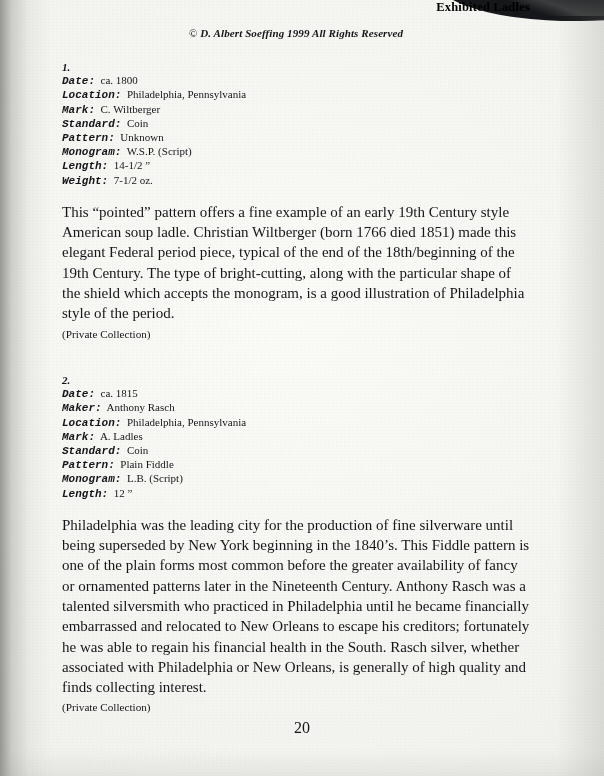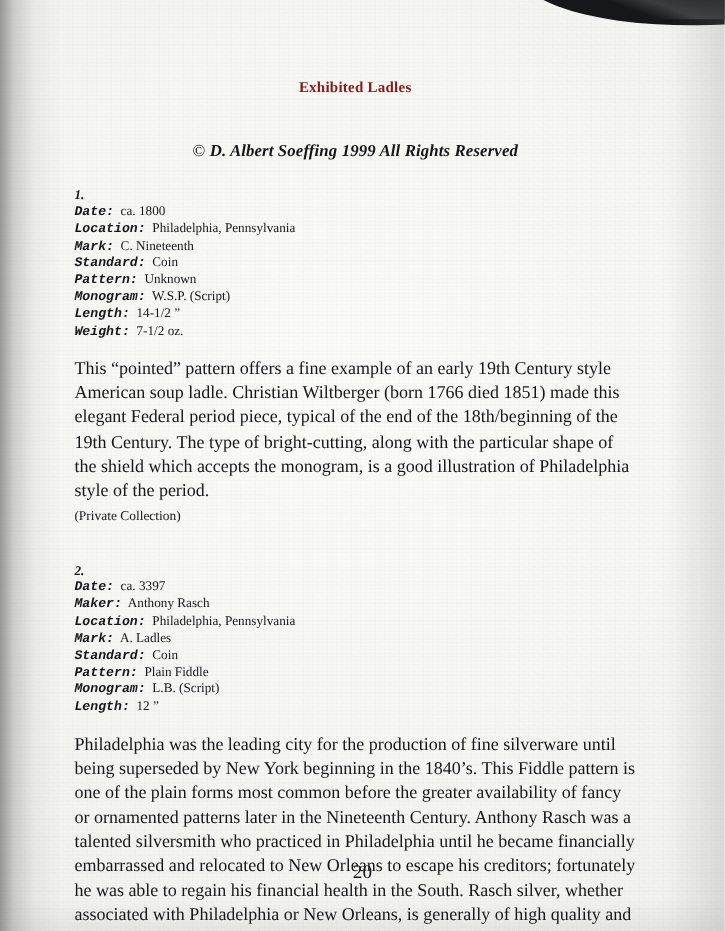--- a/index.html
+++ b/index.html
@@ -71,33 +71,32 @@
   }
 
   .content {
     position: absolute;
     left: 62px;
     top: 0;
     width: 468px;
   }
 
   .doc-title {
-    text-align: center;
+    text-align: right;
     font-weight: bold;
     font-size: 12.5px;
     letter-spacing: .2px;
-    margin-top: 66px;
-    color: #7f1d1d;
+    color: #000000;
   }
   .copyright {
     text-align: center;
     font-style: italic;
     font-weight: bold;
-    font-size: 14px;
-    margin-top: 38px;
+    font-size: 11px;
+    margin-top: 12px;
     color: #16161a;
     letter-spacing: .1px;
   }
   .copyright .sym { font-style: normal; font-weight: normal; }
 
   .entry { margin-top: 0; }
   .entry-number {
     font-style: italic;
     font-weight: bold;
     font-size: 11px;
@@ -160,35 +159,35 @@
     <div class="copyright">
       <span class="sym">©</span>
       <span>D. Albert Soeffing 1999  All Rights Reserved</span>
     </div>
 
     <div class="entry" style="margin-top:22px;">
       <div class="entry-number">1.</div>
       <ul class="spec-list">
         <li class="spec-row"><span class="spec-label">Date:</span>&nbsp; <span class="spec-value">ca. 1800</span></li>
         <li class="spec-row"><span class="spec-label">Location:</span>&nbsp; <span class="spec-value">Philadelphia, Pennsylvania</span></li>
-        <li class="spec-row"><span class="spec-label">Mark:</span>&nbsp; <span class="spec-value">C. Nineteenth</span></li>
+        <li class="spec-row"><span class="spec-label">Mark:</span>&nbsp; <span class="spec-value">C. Wiltberger</span></li>
         <li class="spec-row"><span class="spec-label">Standard:</span>&nbsp; <span class="spec-value">Coin</span></li>
         <li class="spec-row"><span class="spec-label">Pattern:</span>&nbsp; <span class="spec-value">Unknown</span></li>
         <li class="spec-row"><span class="spec-label">Monogram:</span>&nbsp; <span class="spec-value">W.S.P. (Script)</span></li>
         <li class="spec-row"><span class="spec-label">Length:</span>&nbsp; <span class="spec-value">14-1/2 ”</span></li>
         <li class="spec-row"><span class="spec-label">Weight:</span>&nbsp; <span class="spec-value">7-1/2 oz.</span></li>
       </ul>
       <p class="body-para" style="margin-top:14px;">This “pointed” pattern offers a fine example of an early 19th Century style American soup ladle. Christian Wiltberger (born 1766 died 1851) made this elegant Federal period piece, typical of the end of the 18th/beginning of the 19th Century.  The type of bright-cutting, along with the particular shape of the shield which accepts the monogram, is a good illustration of Philadelphia style of the period.</p>
       <p class="collection-line">(Private Collection)</p>
     </div>
 
     <div class="entry" style="margin-top:30px;">
       <div class="entry-number">2.</div>
       <ul class="spec-list">
-        <li class="spec-row"><span class="spec-label">Date:</span>&nbsp; <span class="spec-value">ca. 3397</span></li>
+        <li class="spec-row"><span class="spec-label">Date:</span>&nbsp; <span class="spec-value">ca. 1815</span></li>
         <li class="spec-row"><span class="spec-label">Maker:</span>&nbsp; <span class="spec-value">Anthony Rasch</span></li>
         <li class="spec-row"><span class="spec-label">Location:</span>&nbsp; <span class="spec-value">Philadelphia, Pennsylvania</span></li>
         <li class="spec-row"><span class="spec-label">Mark:</span>&nbsp; <span class="spec-value">A. Ladles</span></li>
         <li class="spec-row"><span class="spec-label">Standard:</span>&nbsp; <span class="spec-value">Coin</span></li>
         <li class="spec-row"><span class="spec-label">Pattern:</span>&nbsp; <span class="spec-value">Plain Fiddle</span></li>
         <li class="spec-row"><span class="spec-label">Monogram:</span>&nbsp; <span class="spec-value">L.B. (Script)</span></li>
         <li class="spec-row"><span class="spec-label">Length:</span>&nbsp; <span class="spec-value">12 ”</span></li>
       </ul>
       <p class="body-para" style="margin-top:14px;">Philadelphia was the leading city for the production of fine silverware until being superseded by New York beginning in the 1840’s.  This Fiddle pattern is one of the plain forms most common before the greater availability of fancy or ornamented patterns later in the Nineteenth Century.  Anthony Rasch was a talented silversmith who practiced in Philadelphia until he became financially embarrassed and relocated to New Orleans to escape his creditors; fortunately he was able to regain his financial health in the South.  Rasch silver, whether associated with Philadelphia or New Orleans, is generally of high quality and finds collecting interest.</p>
       <p class="collection-line">(Private Collection)</p>

